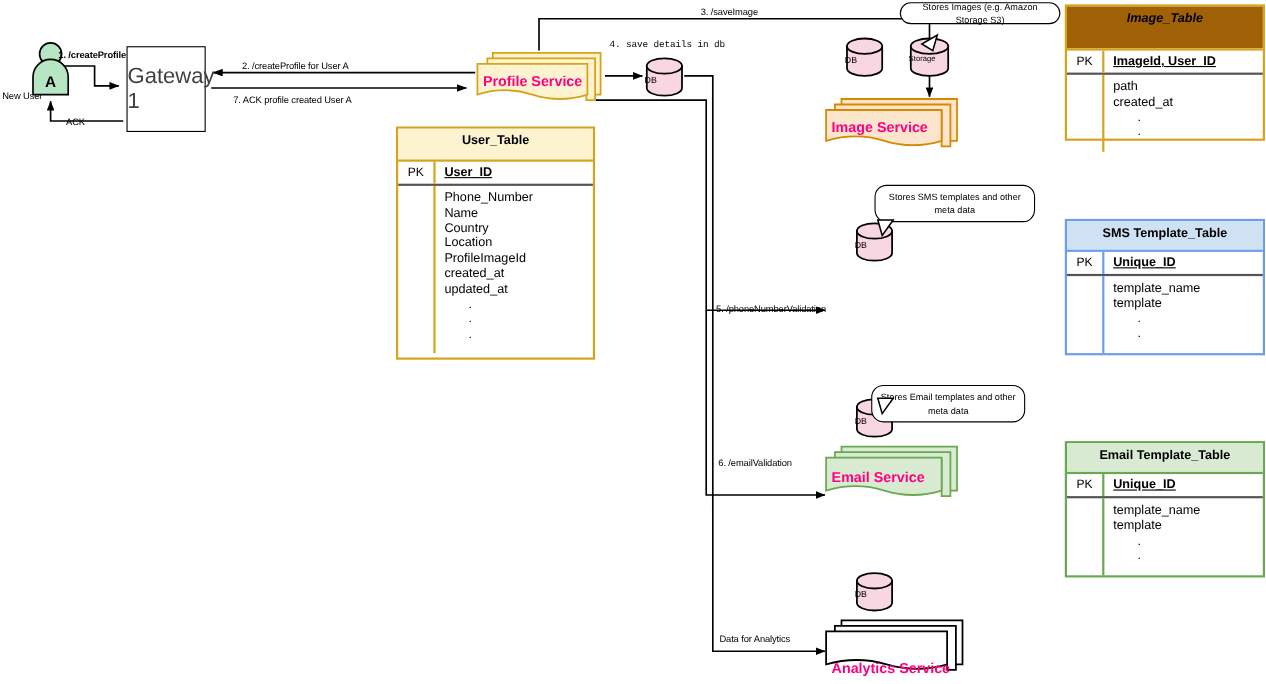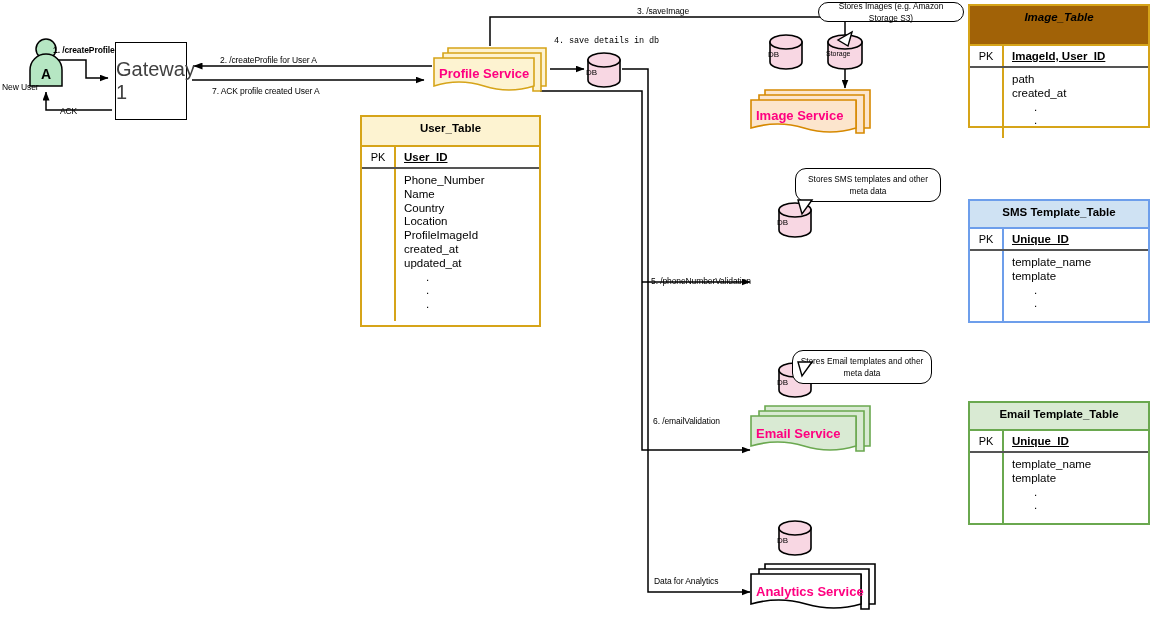--- a/index.html
+++ b/index.html
@@ -119,21 +119,21 @@
   </div>
 
   <div class="abs" style="left:747px;top:560px;width:135px;height:58px;">
     <svg width="135" height="58">
       <g stroke="#000000" stroke-width="1.6" fill="#ffffff">
         <path d="M18,4 h110 v40 h-8 v-34 h-102 z"></path>
         <path d="M12,9 h110 v40 h-8 v-34 h-102 z"></path>
         <path d="M4,14 h110 v30 q-27,8 -55,0 q-27,-8 -55,0 z"></path>
       </g>
     </svg>
-    <div class="svc-name" style="left:9px;top:24px;text-align:center;">Analytics Service</div>
+    <div class="svc-name" style="left:9px;top:40px;text-align:center;">Analytics Service</div>
   </div>
 
   <div class="abs" style="left:586px;top:52px;width:36px;height:36px;">
     <svg width="36" height="36">
       <path d="M2,8 v20 a16,7 0 0 0 32,0 v-20 z" fill="#f8d7e3" stroke="#000" stroke-width="1.6"></path>
       <ellipse cx="18" cy="8" rx="16" ry="7" fill="#f8d7e3" stroke="#000" stroke-width="1.6"></ellipse>
     </svg>
     <div class="cyl-lbl" style="top:16px;">DB</div>
   </div>
 

